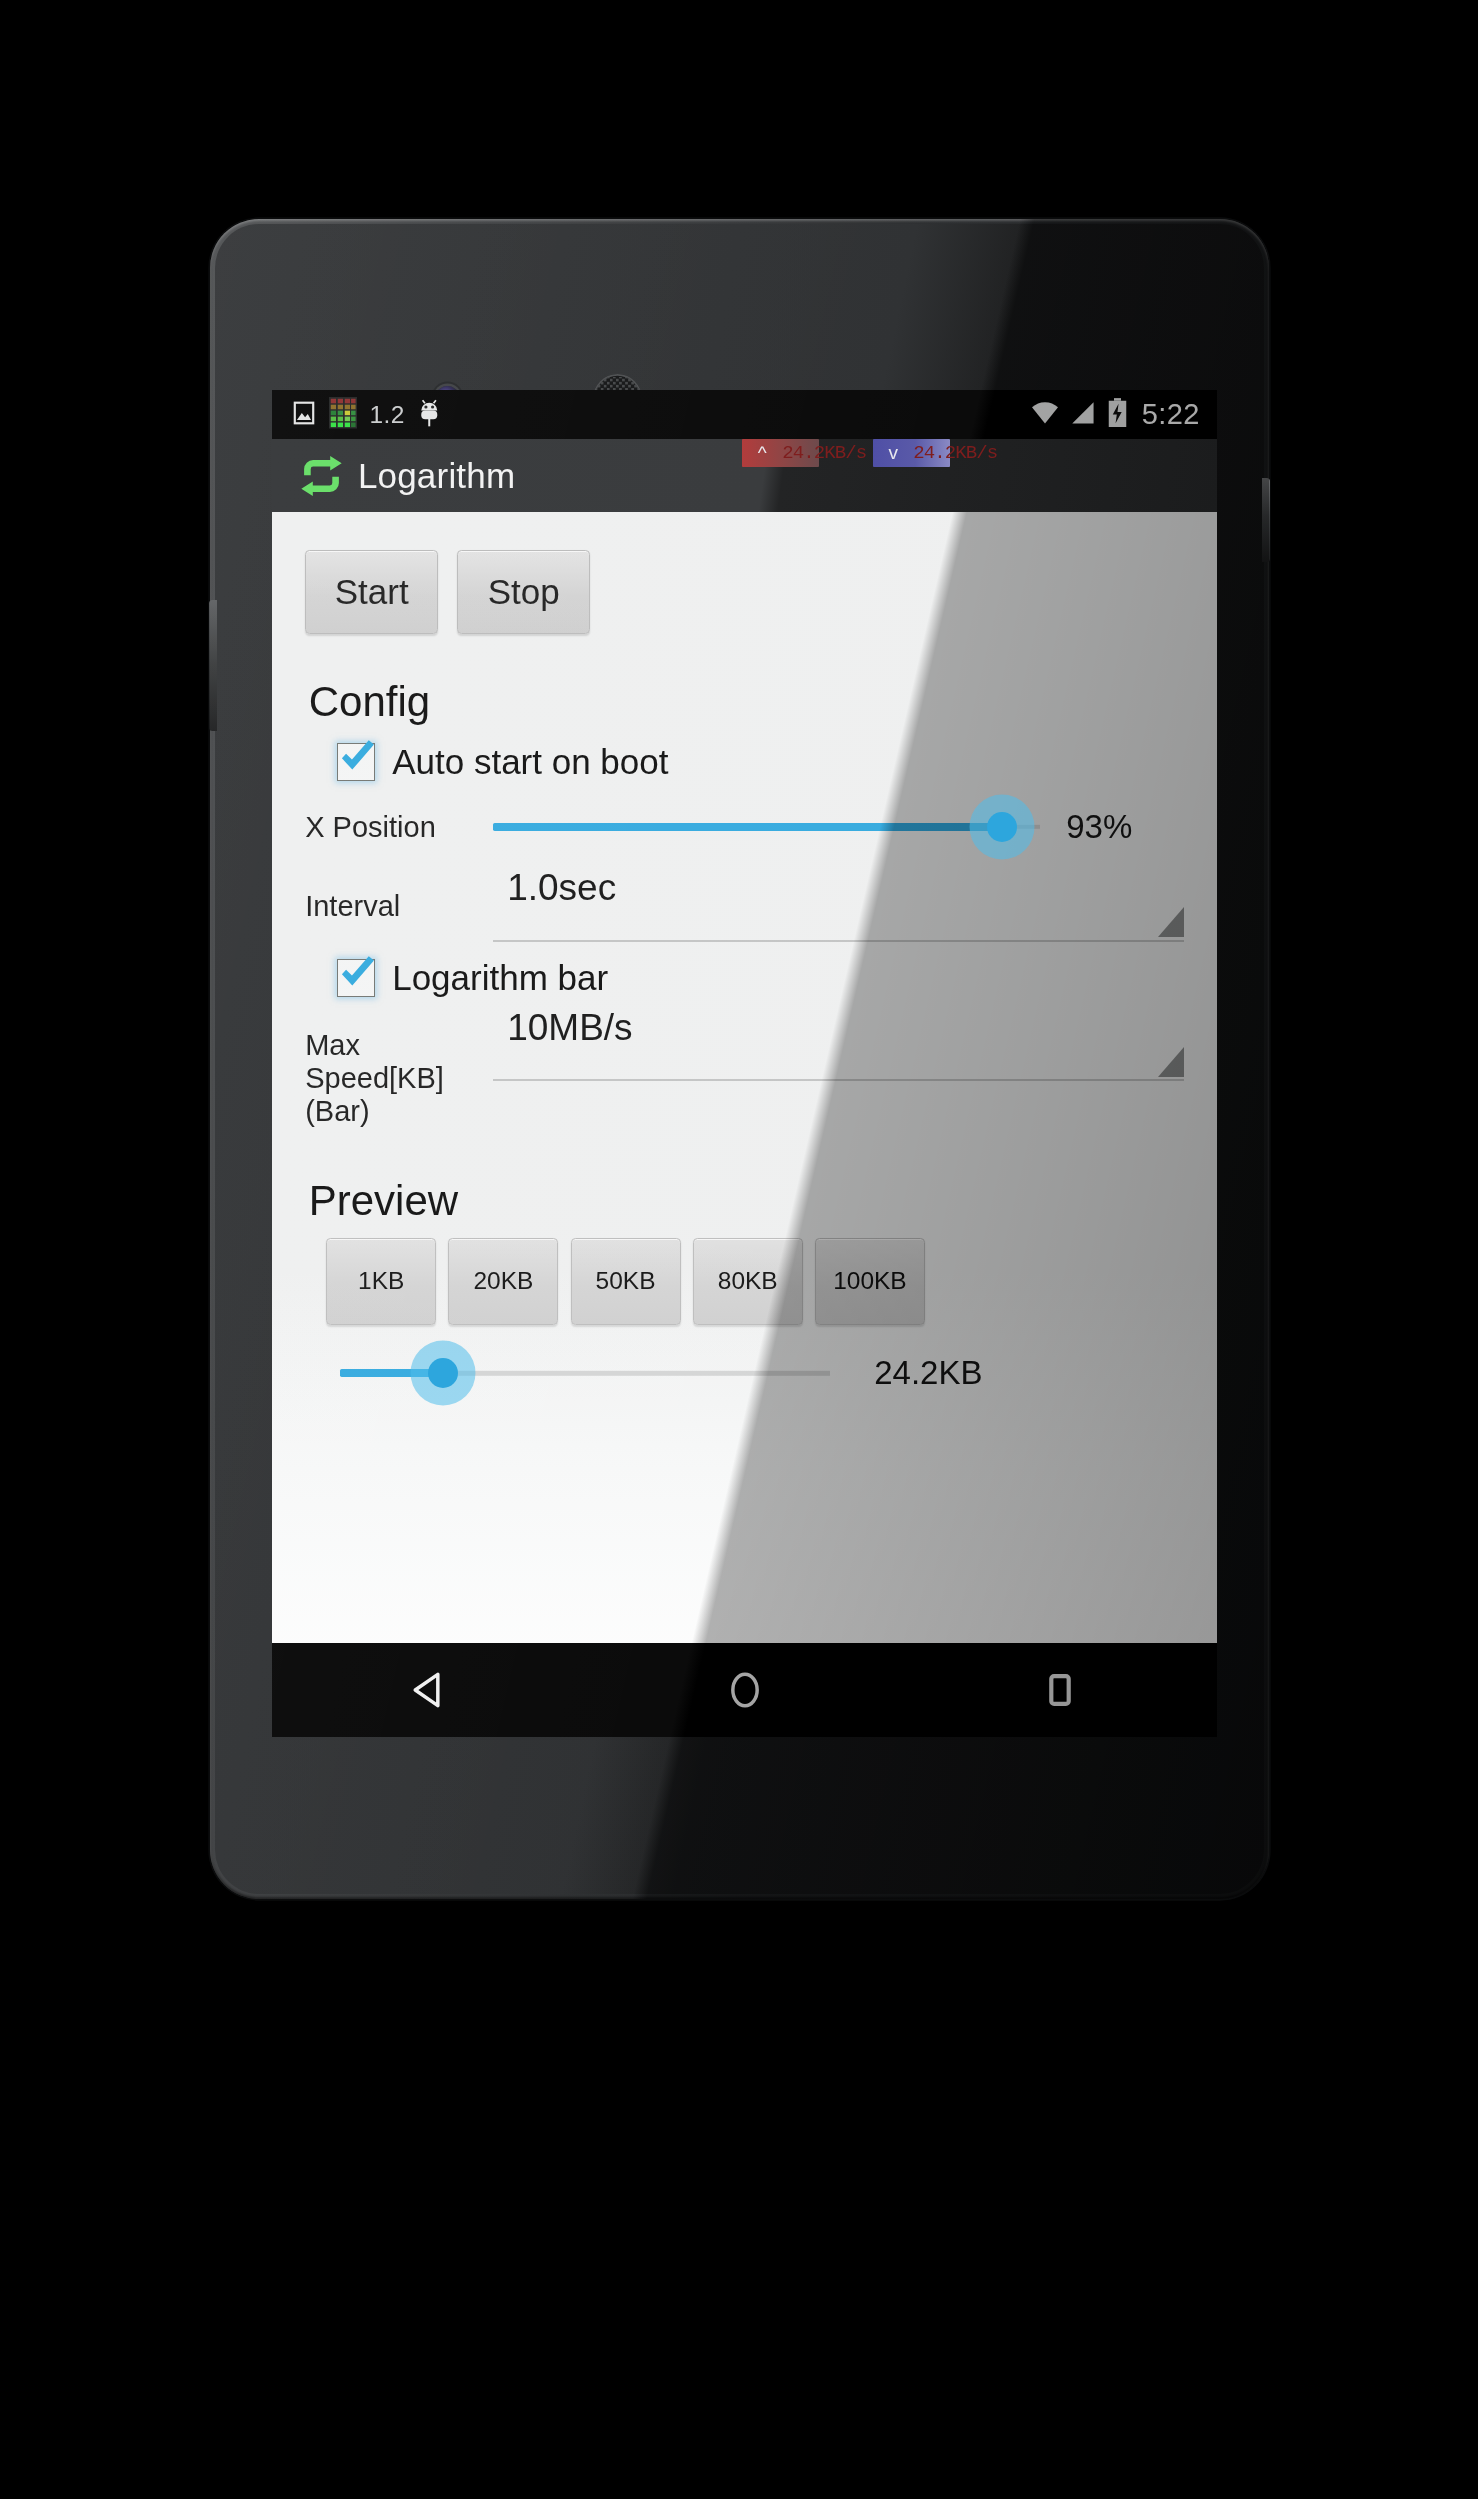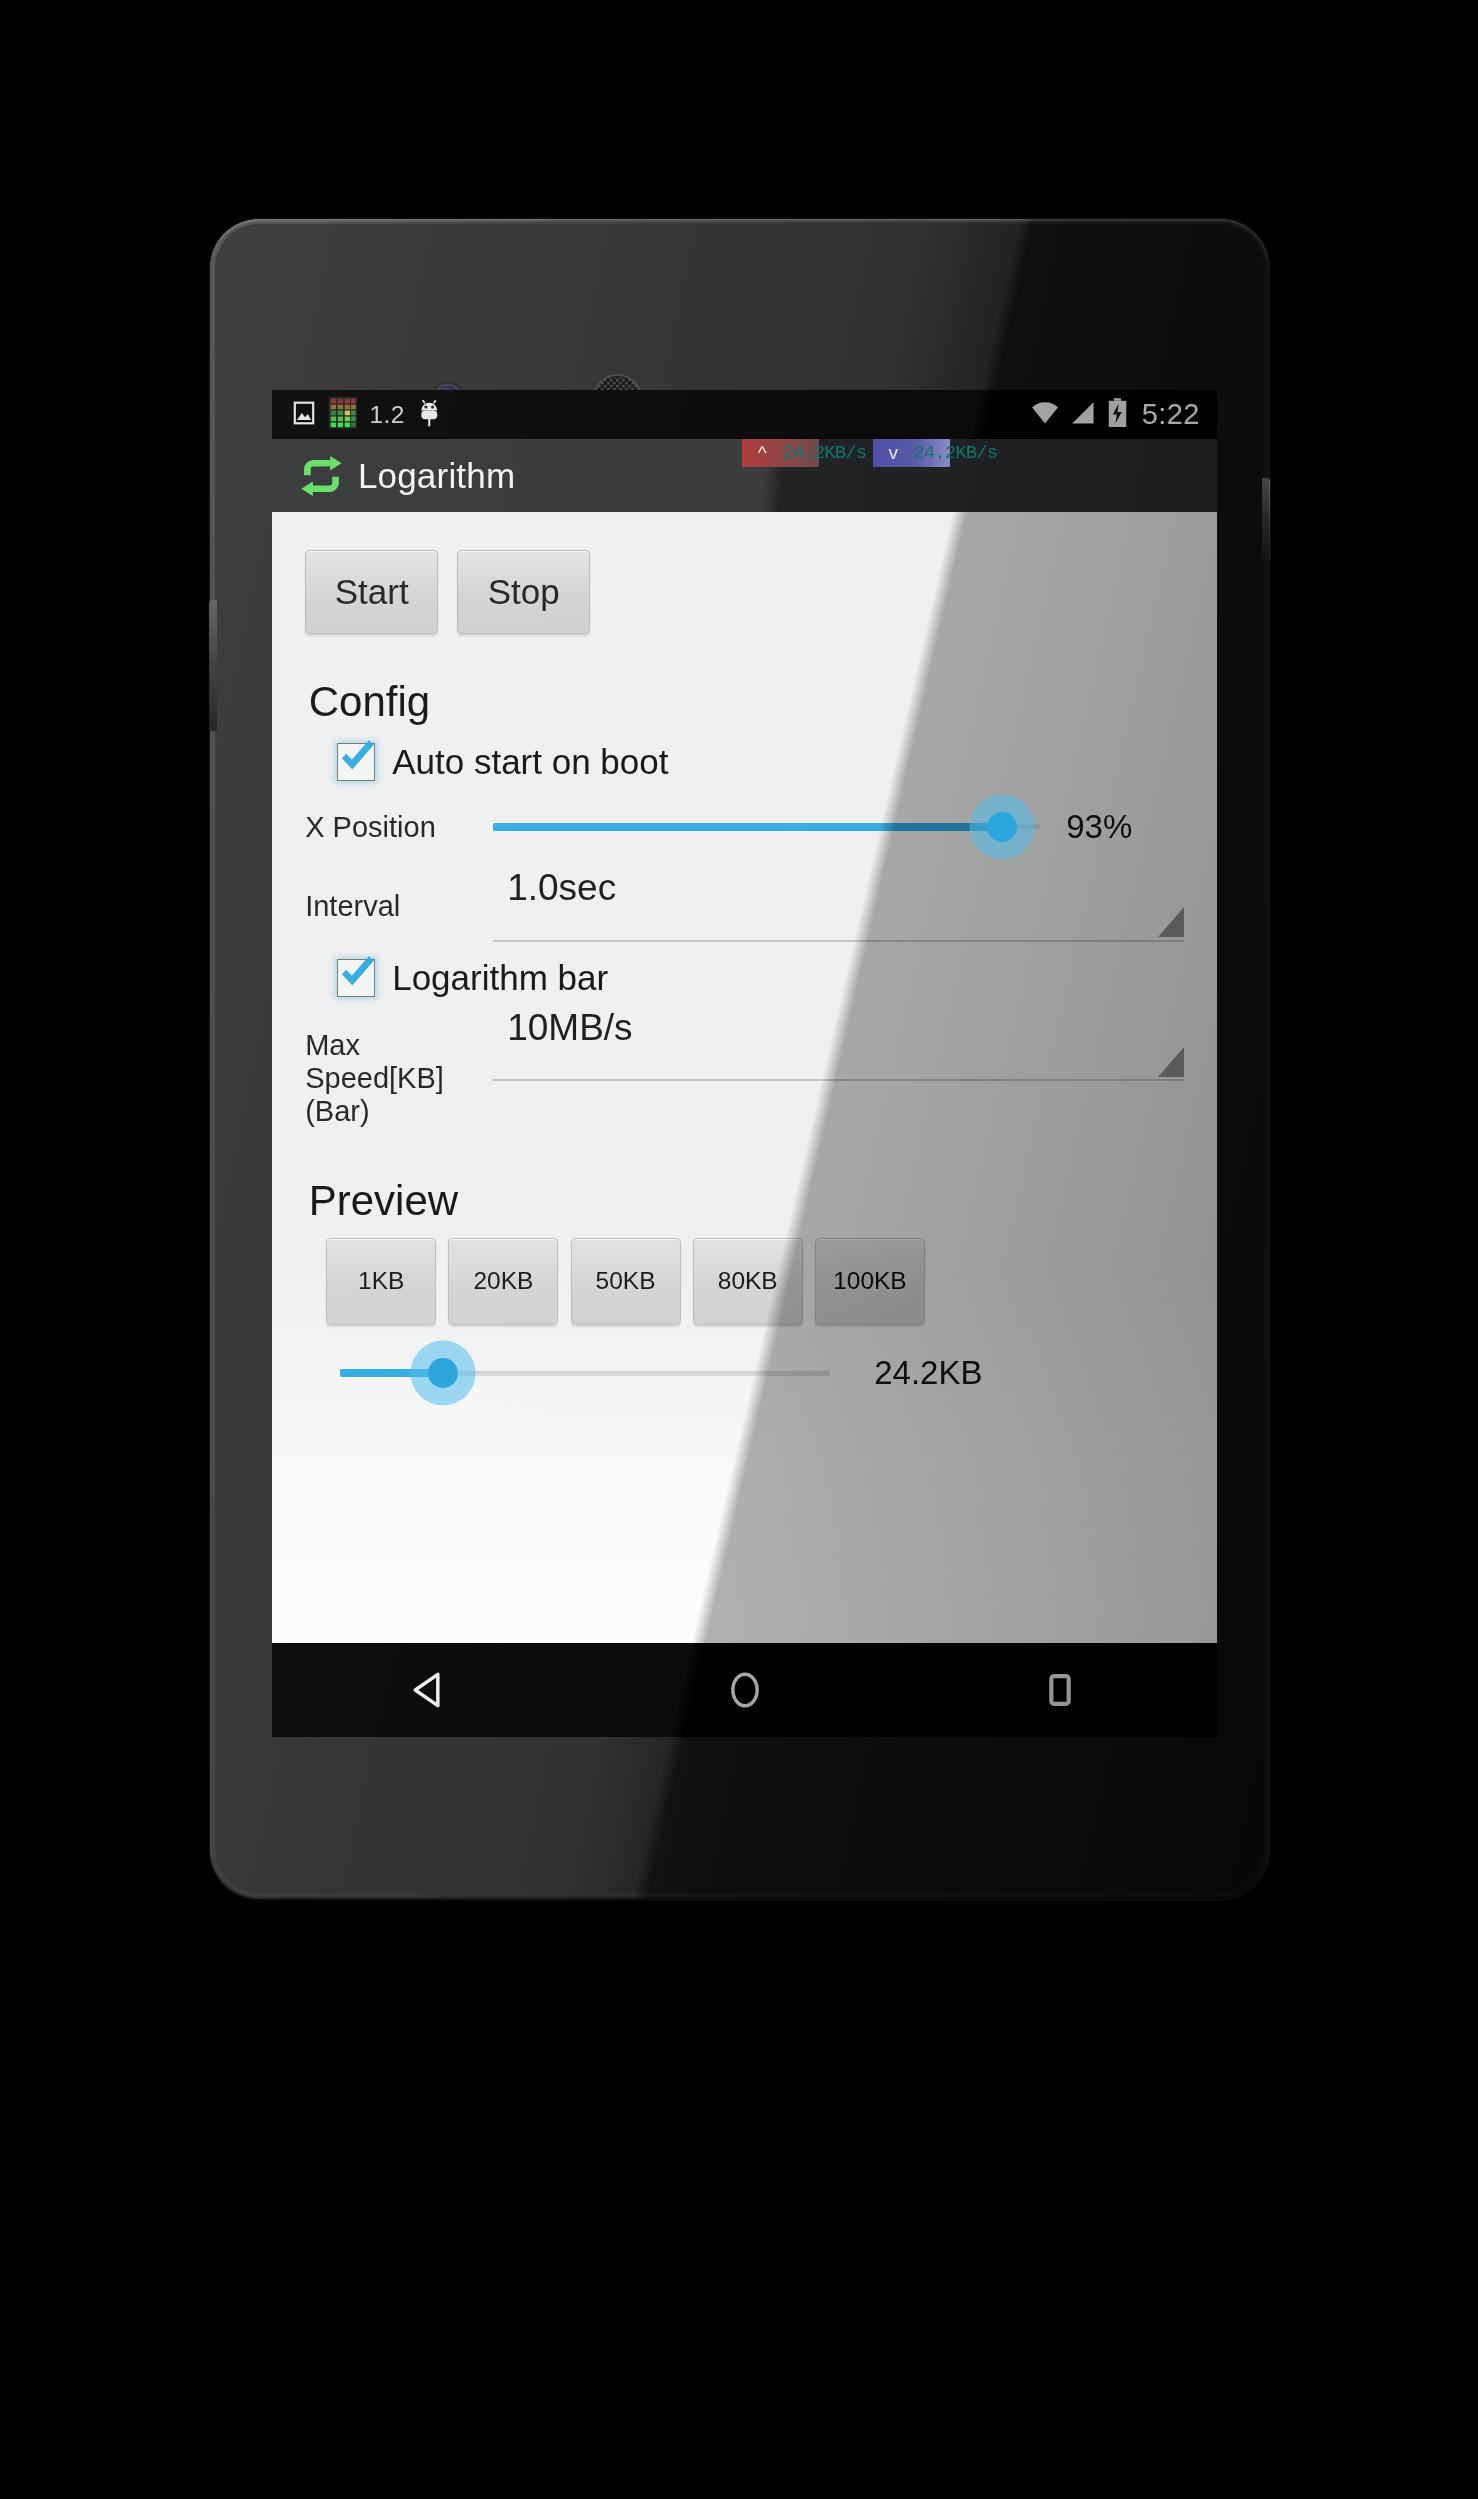--- a/index.html
+++ b/index.html
@@ -120,21 +120,21 @@
   .spd-bar.up   { width:77px; background:linear-gradient(90deg,#b23c3c 0%, #8d4646 55%, #6d4a4c 100%); }
   .spd-bar.down { width:77px; background:linear-gradient(90deg,#4f4fa6 0%, #5a5aa8 55%, #8a8ac4 100%); }
   .spd-arrow {
     position:relative; z-index:2;
     width:40px; text-align:center;
     color:#e9e9ee; font-size:19px; line-height:28px;
     font-family:"Liberation Sans", sans-serif;
   }
   .spd-val {
     position:relative; z-index:2;
-    color:#0f766e; font-size:19px; line-height:28px;
+    color:#7f1d1d; font-size:19px; line-height:28px;
     font-family:"Liberation Mono", monospace;
     letter-spacing:-0.9px;
     padding-right:3.5px;
   }
   .spd-gap { width:3.5px; }
 
   
   #action-bar {
     position:relative;
     height:73px; width:100%;

